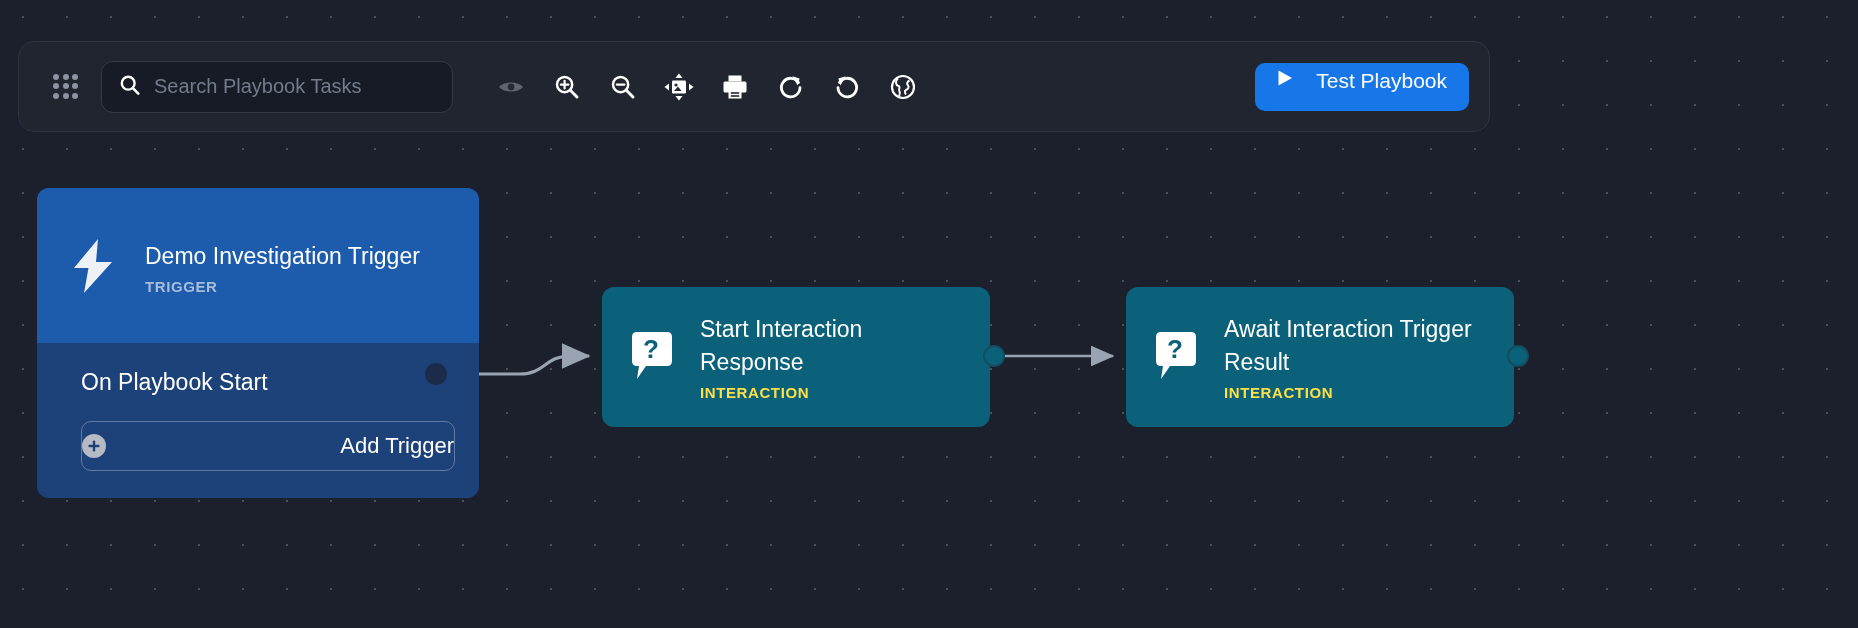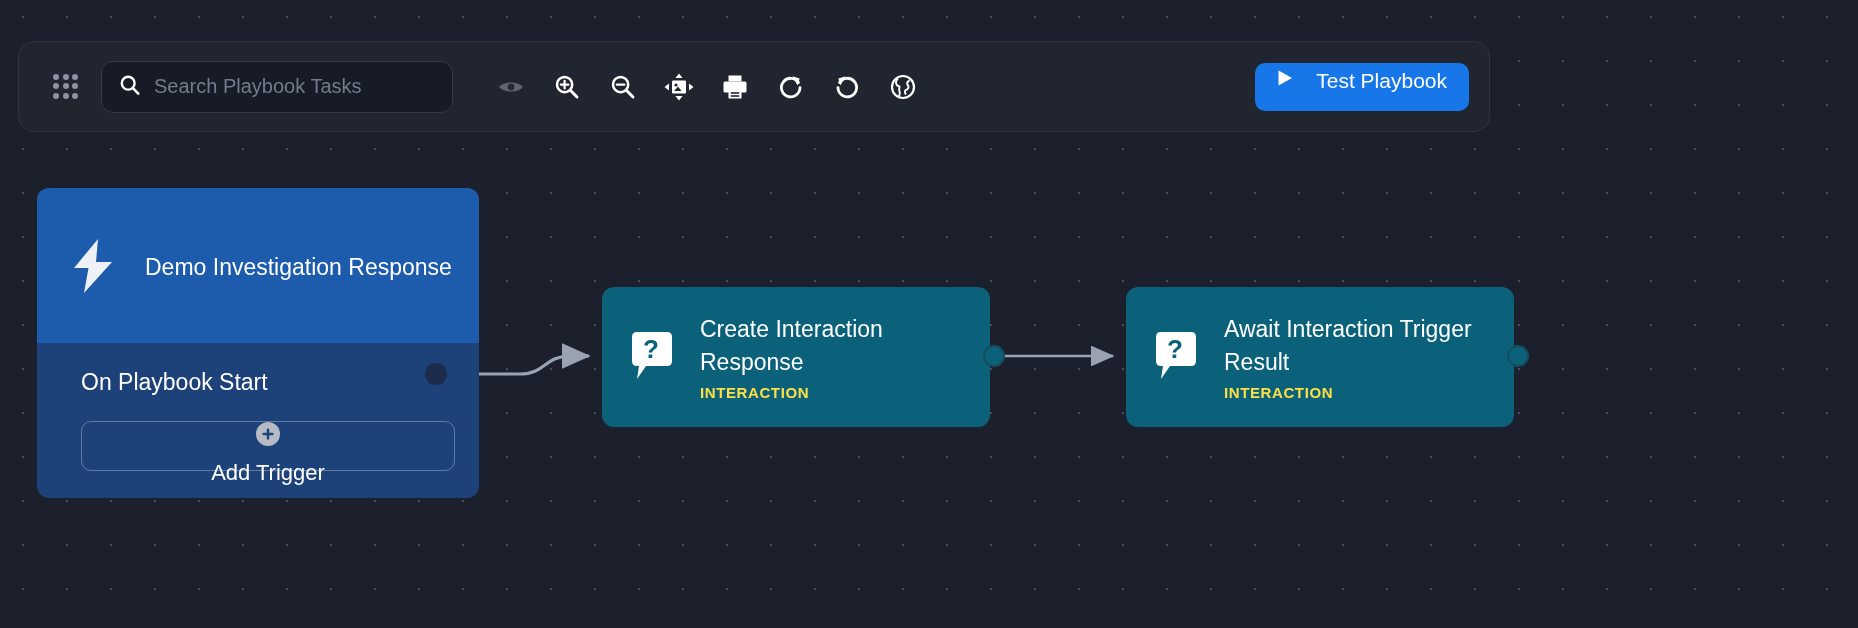--- a/index.html
+++ b/index.html
@@ -160,24 +160,23 @@
     height: 50px;
     width: 100%;
     border: 1px solid rgba(255,255,255,0.30);
     border-radius: 10px;
     background: transparent;
     color: #ffffff;
     font-size: 22px;
     font-family: "Liberation Sans", sans-serif;
     display: flex;
     align-items: center;
-    justify-content: flex-start;
-    gap: 14px;
+    justify-content: space-between;
+    gap: 20px;
     cursor: pointer;
-    flex-direction: column;
   }
   .plus-circle {
     width: 24px;
     height: 24px;
     border-radius: 50%;
     background: #b6bac4;
     display: flex;
     align-items: center;
     justify-content: center;
     flex: 0 0 auto;
@@ -370,21 +369,22 @@
   </div>
 
   <div id="trigger-node" class="node">
     <div class="trigger-header">
       <span class="node-icon">
         <svg width="52" height="58" viewBox="0 0 52 58">
           <path d="M31 2 L7 31 L21.5 31 L17 56 L45 25 L29 25 Z" fill="#eef2f7"></path>
         </svg>
       </span>
       <div class="node-text">
-        <span class="node-title">Demo Investigation Response</span>
+        <span class="node-title">Demo Investigation Trigger</span>
+        <span class="node-sub">TRIGGER</span>
       </div>
     </div>
     <div class="trigger-body">
       <div class="body-title">On Playbook Start</div>
       <button class="add-trigger">
         <span class="plus-circle">
           <svg width="16" height="16" viewBox="0 0 16 16">
             <line x1="8" y1="3.6" x2="8" y2="12.4" stroke="#1d4279" stroke-width="2.4" stroke-linecap="round"></line>
             <line x1="3.6" y1="8" x2="12.4" y2="8" stroke="#1d4279" stroke-width="2.4" stroke-linecap="round"></line>
           </svg>
@@ -396,21 +396,21 @@
   <div class="port" id="port-trigger-out"></div>
 
   <div id="node-create" class="node teal-node">
     <span class="node-icon">
       <svg width="48" height="52" viewBox="0 0 48 52">
         <path d="M4 6 Q4 1 9 1 L39 1 Q44 1 44 6 L44 30 Q44 35 39 35 L18 35 L9 48 L11 35 L9 35 Q4 35 4 30 Z" fill="#ffffff"></path>
         <text x="23" y="27" font-family="Liberation Sans, sans-serif" font-size="26" font-weight="bold" fill="#0a6179" text-anchor="middle">?</text>
       </svg>
     </span>
     <div class="node-text">
-      <span class="node-title">Create Interaction Response</span>
+      <span class="node-title">Start Interaction Response</span>
       <span class="node-sub">INTERACTION</span>
     </div>
   </div>
   <div class="port" id="port-create-out"></div>
 
   <div id="node-await" class="node teal-node">
     <span class="node-icon">
       <svg width="48" height="52" viewBox="0 0 48 52">
         <path d="M4 6 Q4 1 9 1 L39 1 Q44 1 44 6 L44 30 Q44 35 39 35 L18 35 L9 48 L11 35 L9 35 Q4 35 4 30 Z" fill="#ffffff"></path>
         <text x="23" y="27" font-family="Liberation Sans, sans-serif" font-size="26" font-weight="bold" fill="#0a6179" text-anchor="middle">?</text>

